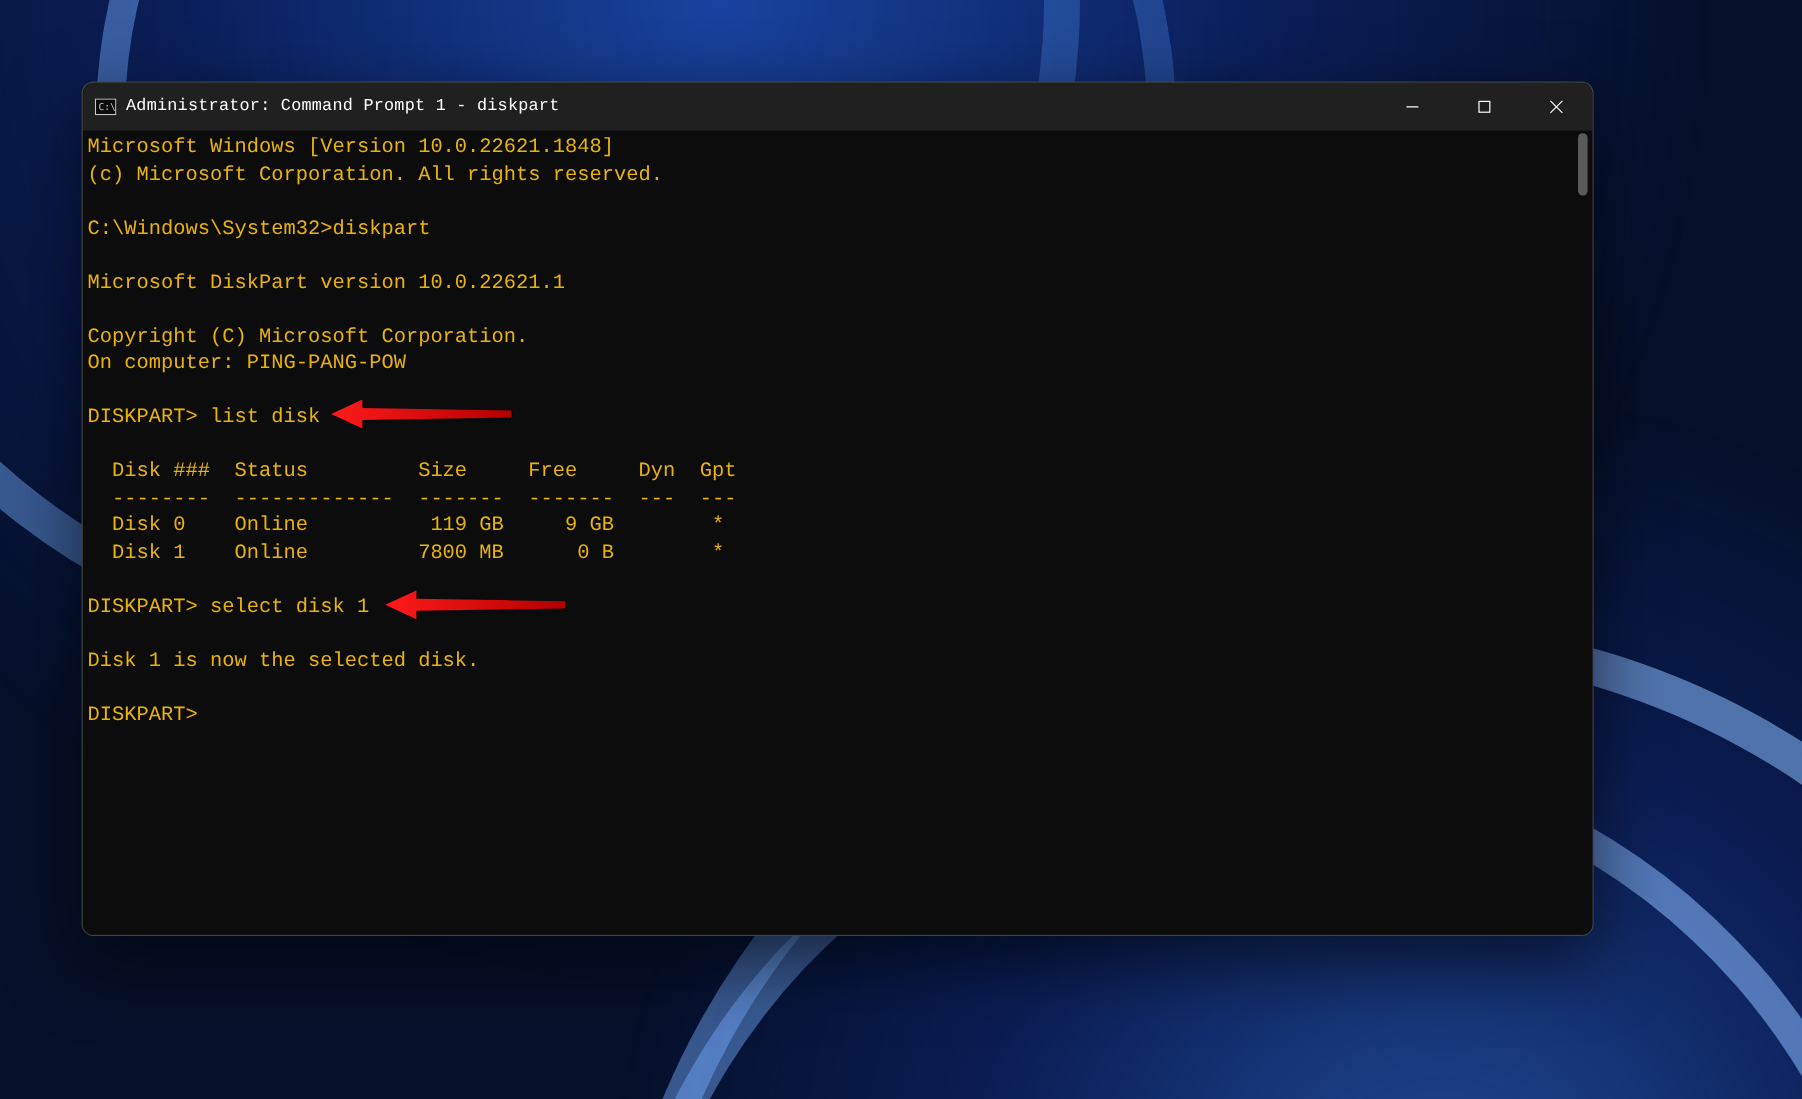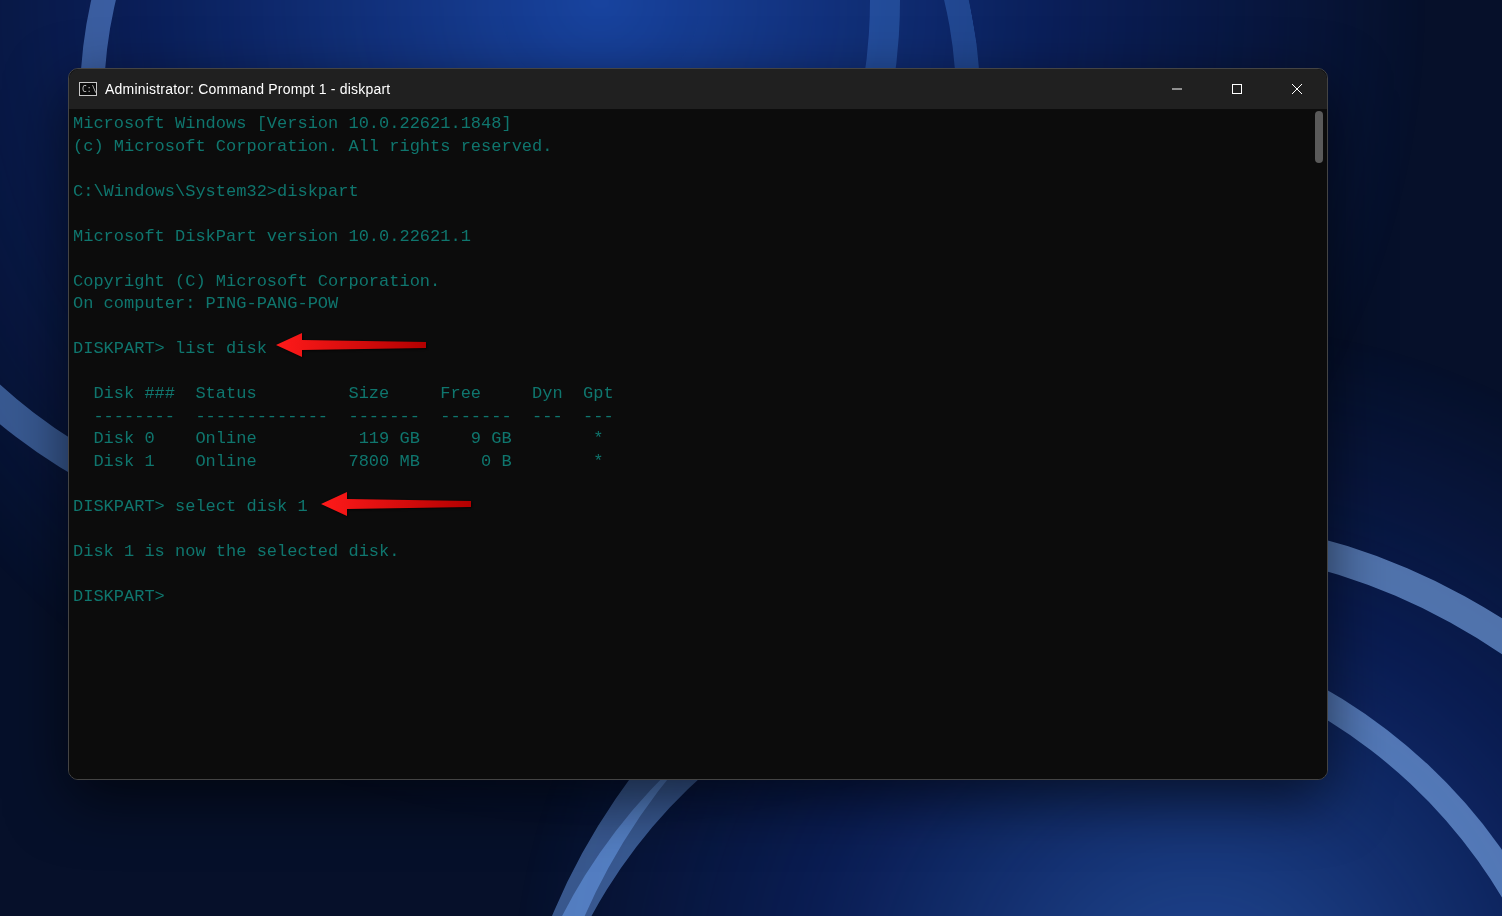--- a/index.html
+++ b/index.html
@@ -66,37 +66,37 @@
     .title-icon {
       margin-left: 10px;
       margin-right: 8px;
       width: 18px;
       height: 14px;
       display: flex;
       align-items: center;
       justify-content: center;
     }
     .title-icon svg { display: block; }
-    .title-text { flex: 0 0 auto; letter-spacing: 0.2px; }
+    .title-text { flex: 0 0 auto; letter-spacing: 0.2px; font-family: Liberation Mono, monospace; }
     .title-spacer { flex: 1; }
     .win-btn {
       width: 60px;
       height: 40px;
       display: flex;
       align-items: center;
       justify-content: center;
       color: #ffffff;
     }
     .win-btn svg { width: 12px; height: 12px; }
 
     .content {
       flex: 1;
       position: relative;
       background: #0c0c0c;
-      color: #0f766e;
+      color: #eab308;
       font-family: Consolas, "Courier New", monospace;
       font-size: 17px;
       line-height: 22.5px;
       padding: 4px 4px;
       white-space: pre;
       overflow: hidden;
     }
     .scrollbar-track {
       position: absolute;
       top: 42px;

